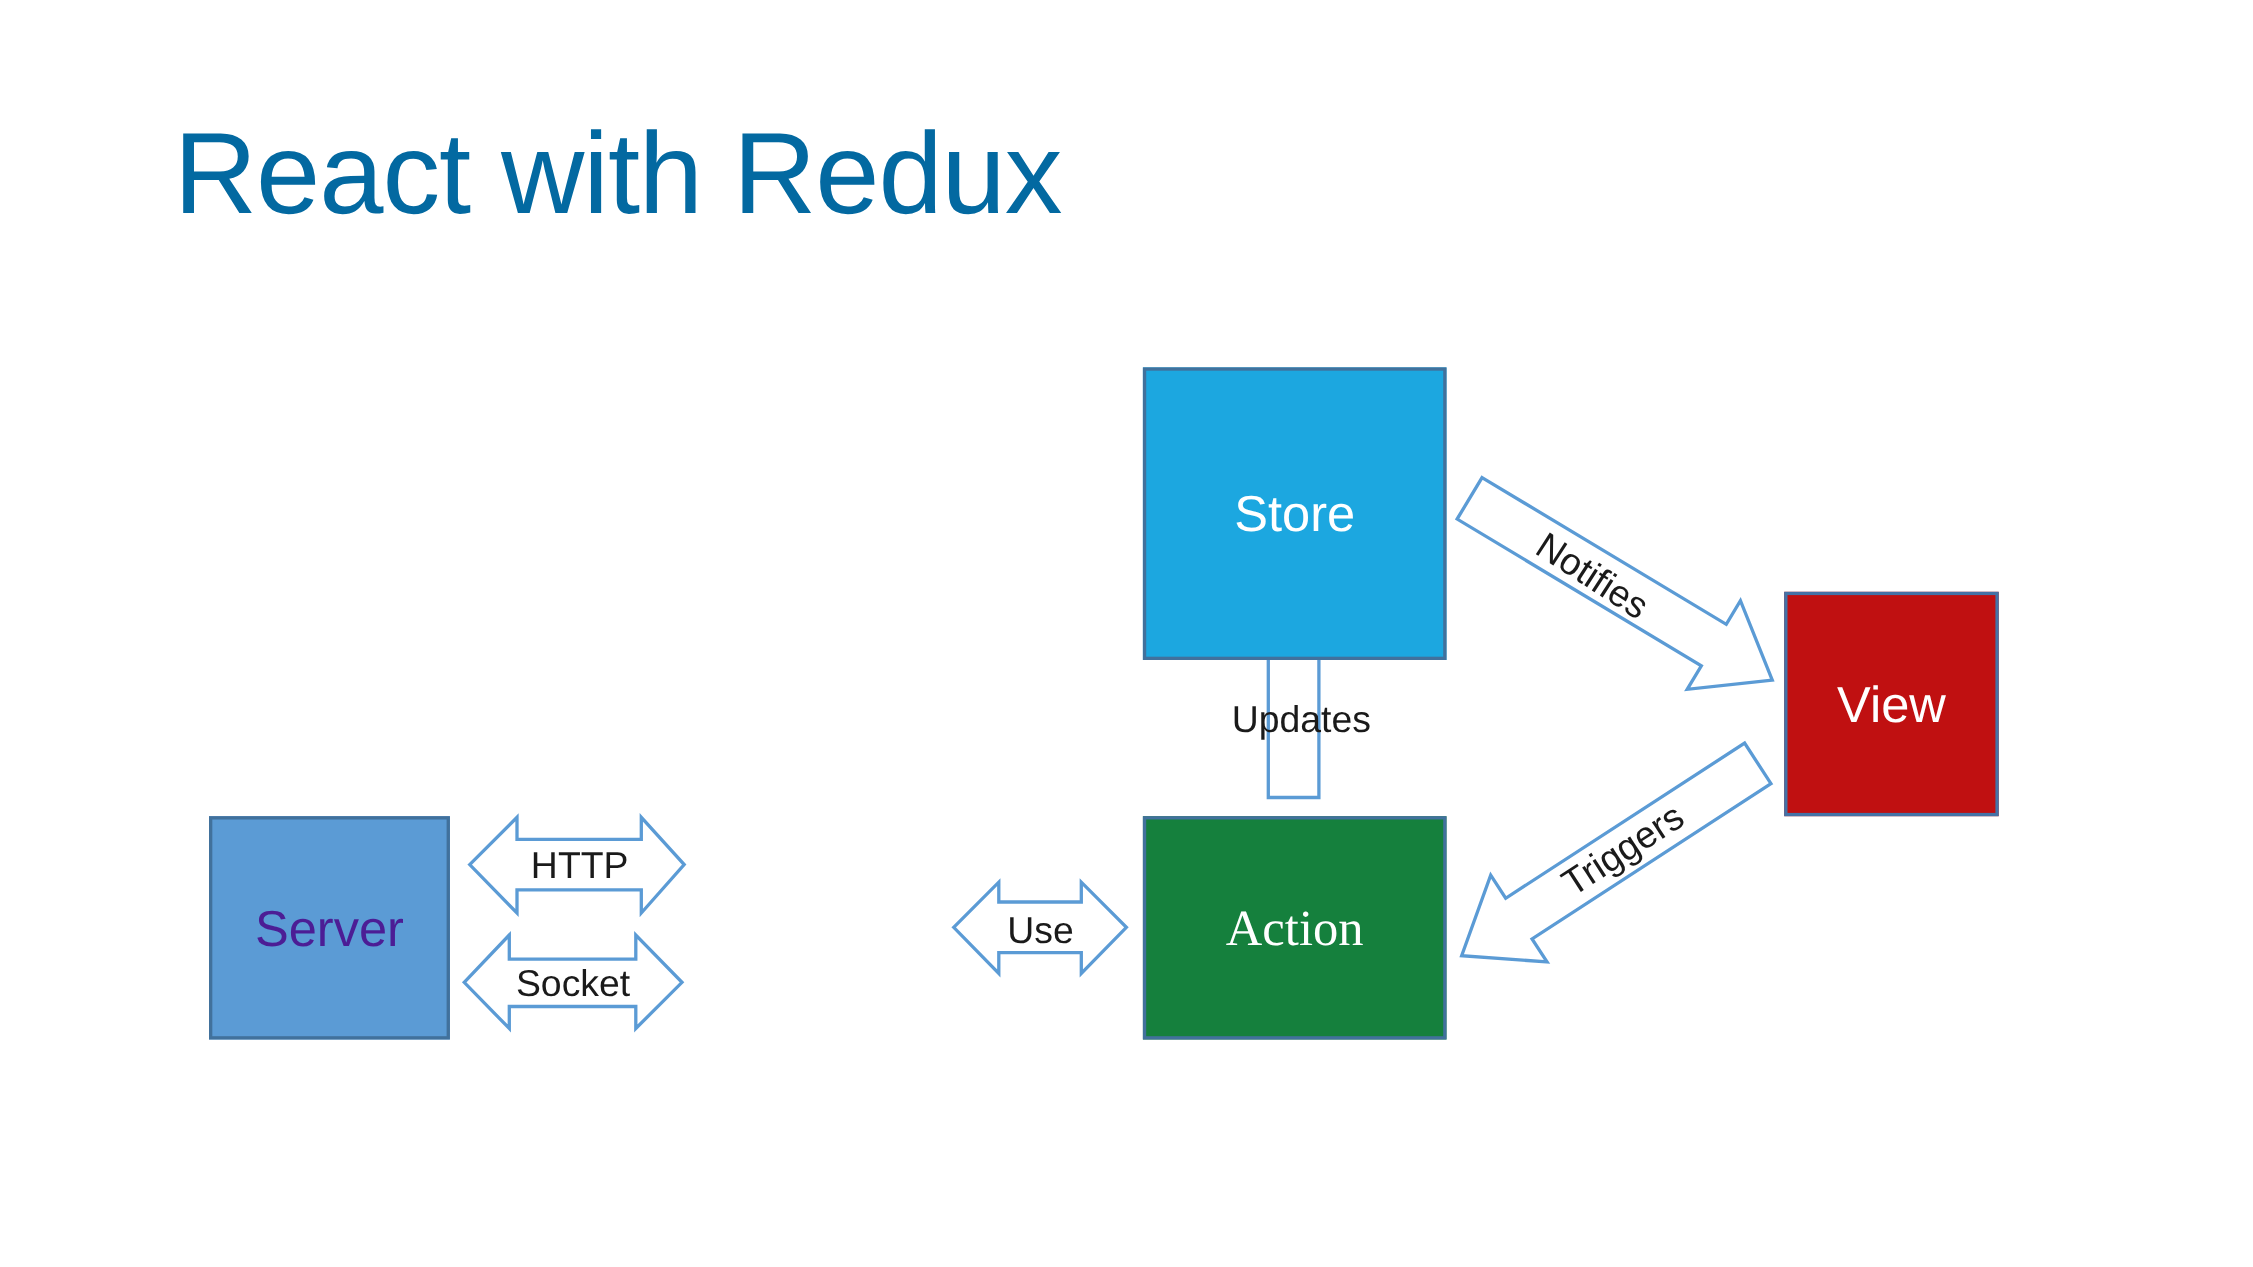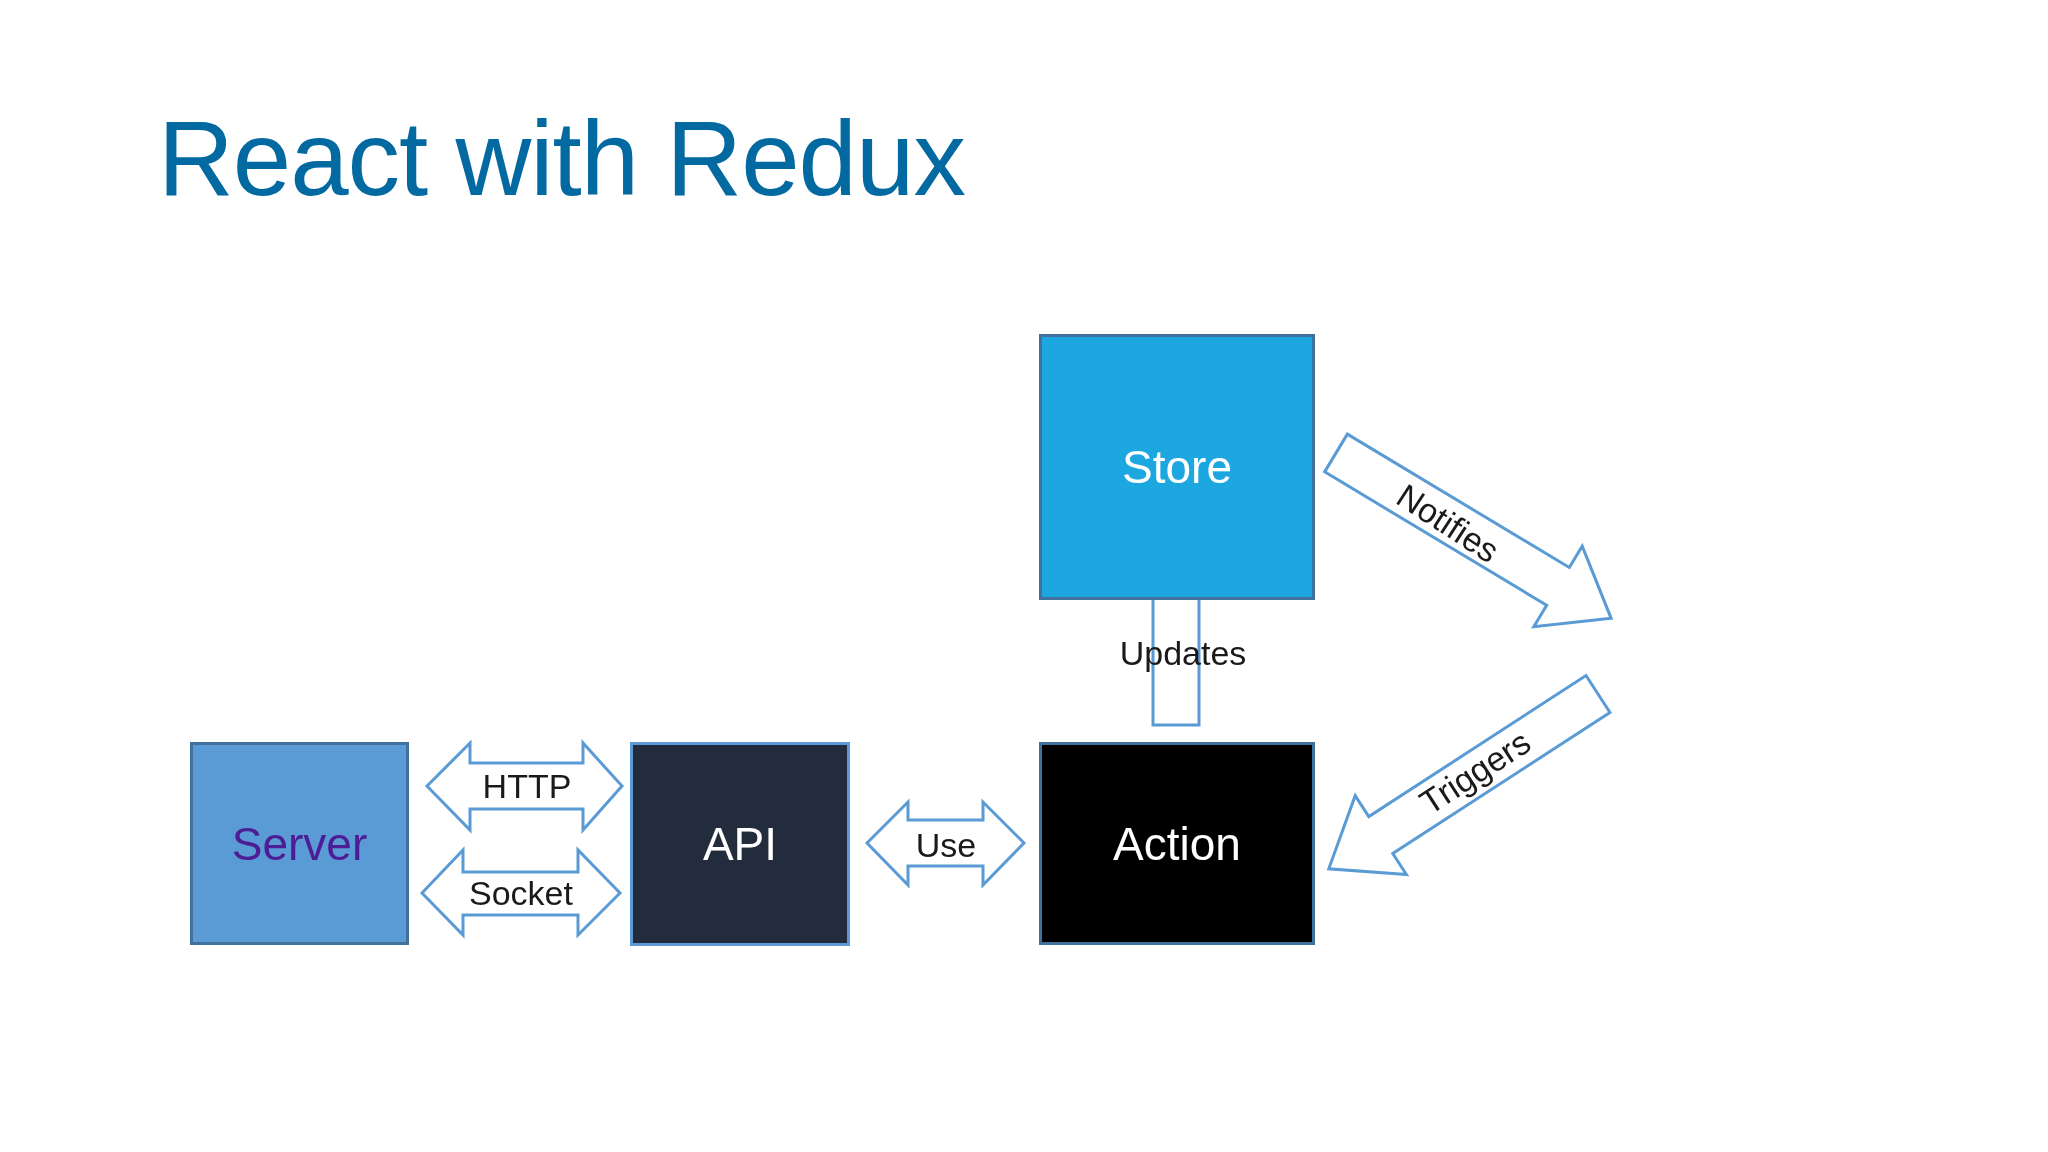--- a/index.html
+++ b/index.html
@@ -83,26 +83,26 @@
     <g transform="translate(1598,694) rotate(147)">
       <polygon class="arrow-shape" points="0,-22 259,-22 259,-47 321,0 259,47 259,22 0,22" stroke="#5B9BD5"></polygon>
     </g>
     <text class="arrow-label" transform="translate(1475,772) rotate(-33)" x="0" y="12" text-anchor="middle" fill="#1A1A1A">Triggers</text>
   </svg>
 
   <div class="node node-store" style="background-color: rgb(28, 167, 224); border-color: rgb(65, 113, 156); color: rgb(255, 255, 255);">
     <span>Store</span>
   </div>
 
+  <div class="node node-view" style="background-color: rgb(192, 16, 17); border-color: rgb(68, 114, 166); color: rgb(255, 255, 255);">
+    <span>View</span>
+  </div>
 
-  <div class="node node-action" style="background-color: #000000; border-color: rgb(65, 113, 156); color: rgb(255, 255, 255);">
+  <div class="node node-action" style="background-color: #15803d; border-color: rgb(65, 113, 156); color: rgb(255, 255, 255); font-family: Liberation Serif, serif;">
     <span>Action</span>
   </div>
 
-  <div class="node node-api" style="background-color: rgb(35, 44, 61); border-color: rgb(91, 155, 213); color: rgb(255, 255, 255);">
-    <span>API</span>
-  </div>
 
   <div class="node node-server" style="background-color: rgb(91, 155, 213); border-color: rgb(65, 113, 156); color: #4c1d95;">
     <span>Server</span>
   </div>
 
 </div>
 
 </body></html>

